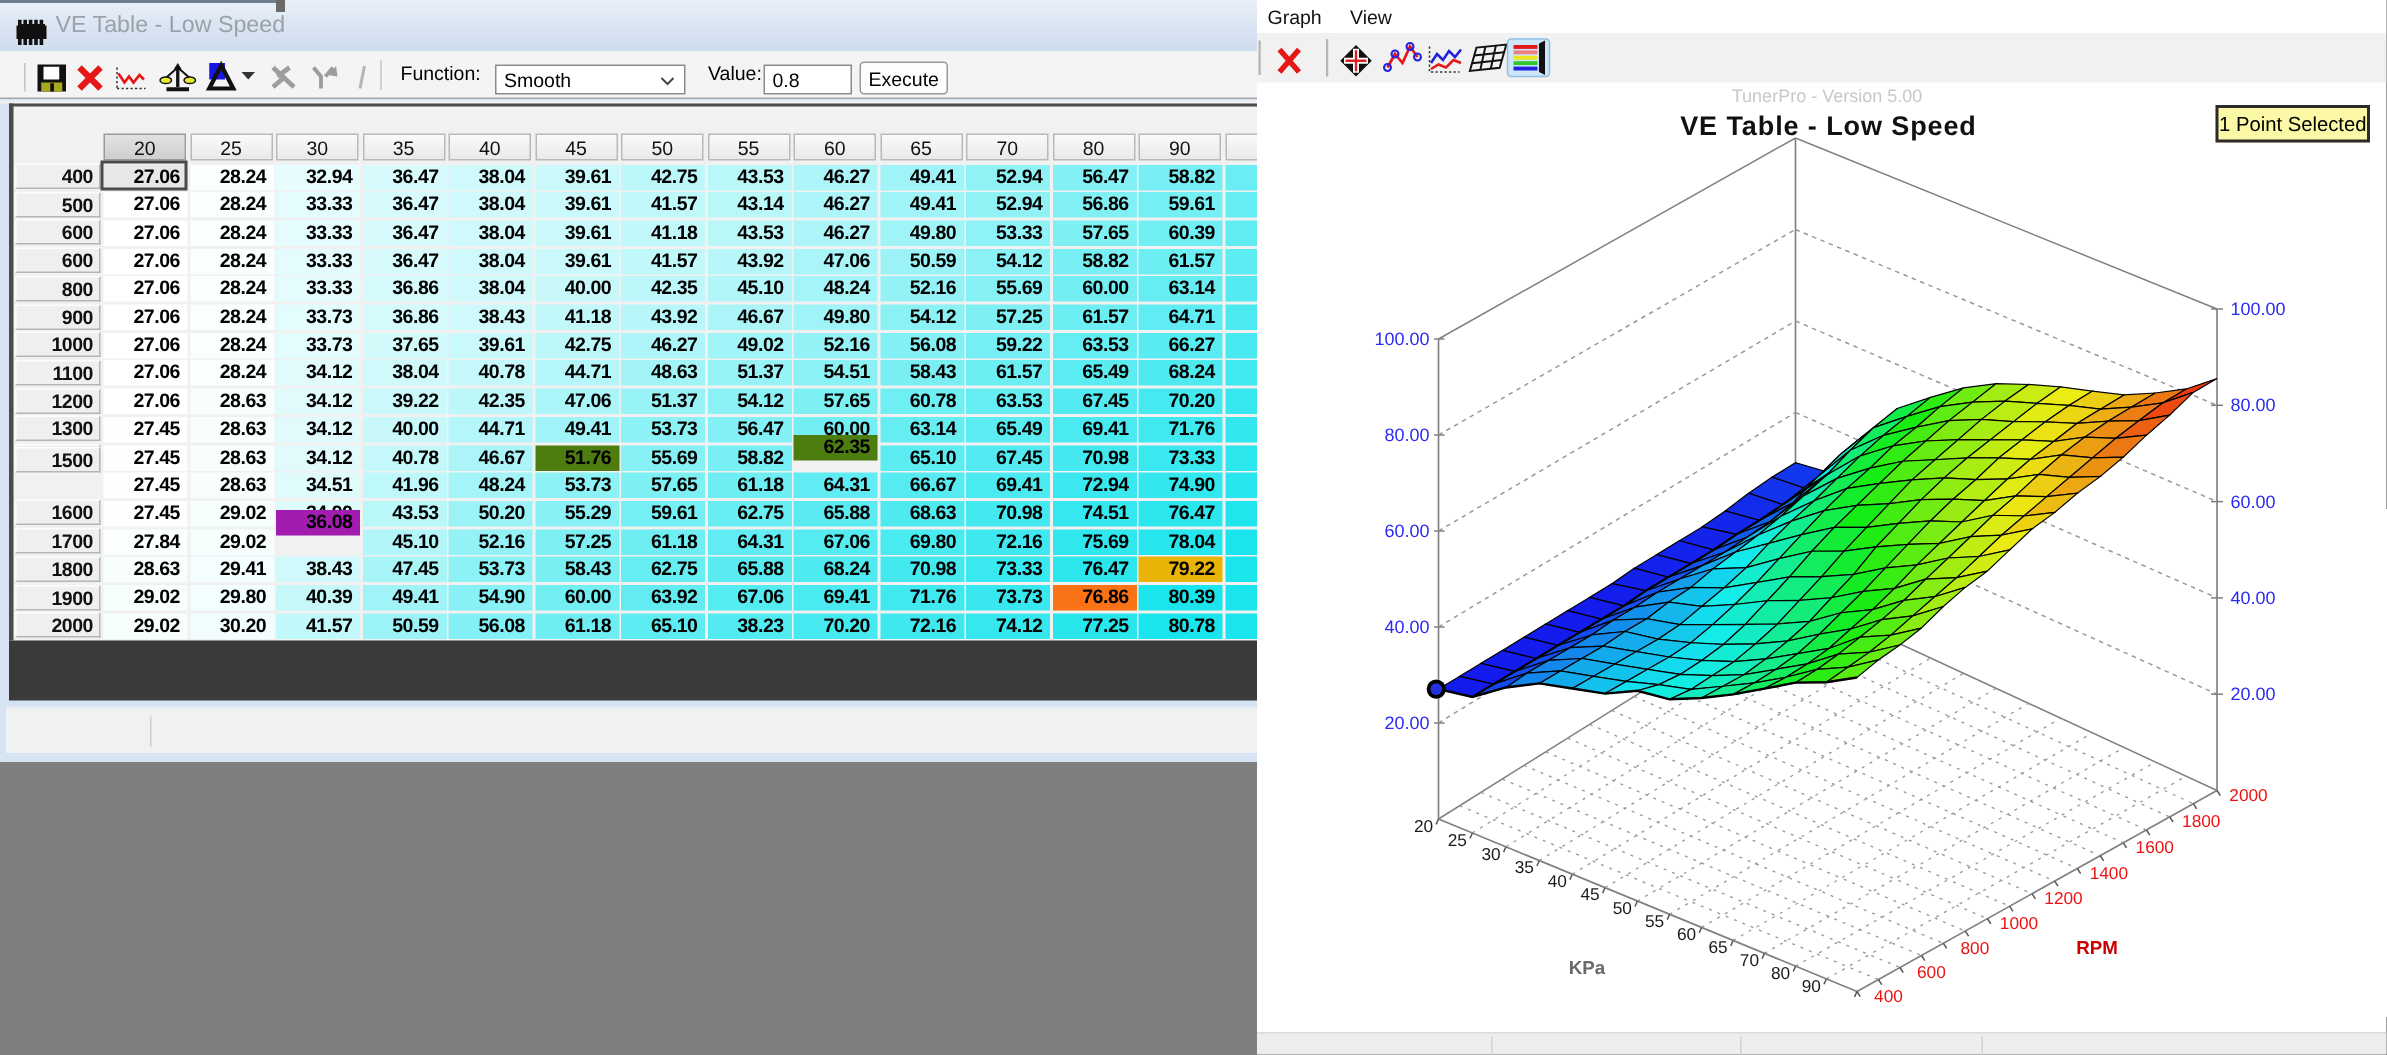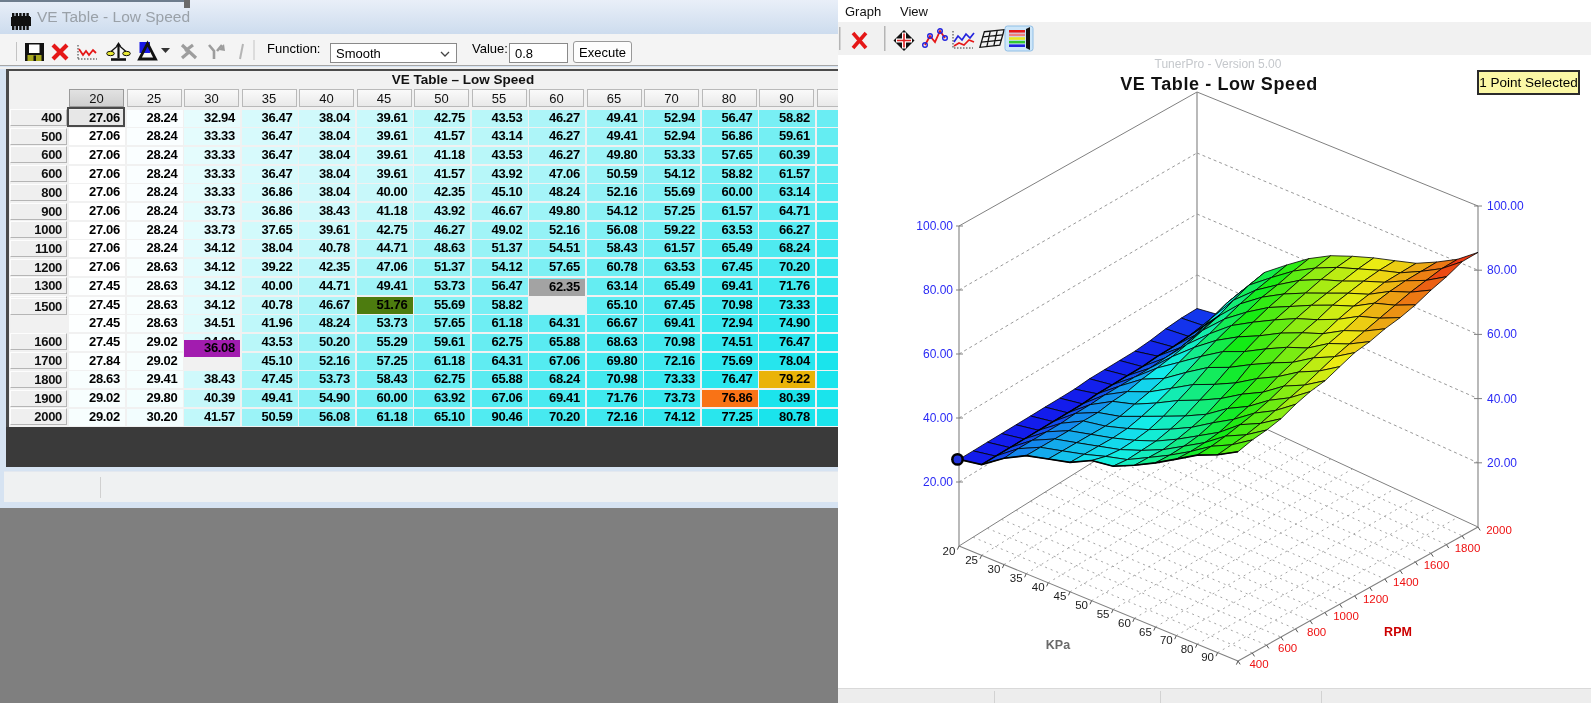--- a/index.html
+++ b/index.html
@@ -77,21 +77,20 @@
   <div class="box" style="left:330px;width:127px">Smooth
     <svg style="position:absolute;right:6px;top:7px" width="10" height="7">
         <path d="M1 1 L5 5 L9 1" stroke="#444" stroke-width="1.3" fill="none"></path>
       </svg>
   </div>
   <div class="tbtxt" style="left:472px">Value:</div>
   <div class="box" style="left:509px;width:59px">0.8</div>
   <div id="execbtn">Execute</div>
   <div id="tb2"></div>
   <div id="grid"></div>
-  <div id="gtitle">VE Table – Low Speed</div>
 <div class="ch sel" style="left:69.0px;width:55px">20</div>
 <div class="ch" style="left:126.5px;width:55px">25</div>
 <div class="ch" style="left:184.0px;width:55px">30</div>
 <div class="ch" style="left:241.5px;width:55px">35</div>
 <div class="ch" style="left:299.0px;width:55px">40</div>
 <div class="ch" style="left:356.5px;width:55px">45</div>
 <div class="ch" style="left:414.0px;width:55px">50</div>
 <div class="ch" style="left:471.5px;width:55px">55</div>
 <div class="ch" style="left:529.0px;width:55px">60</div>
 <div class="ch" style="left:586.5px;width:55px">65</div>
@@ -257,21 +256,21 @@
 <div class="dc" style="left:759.0px;top:277.8px;background:#40e9ef">71.76</div>
 <div class="dc" style="left:816.5px;top:277.8px;background:#33e7ee"></div>
 <div class="dc" style="left:69.0px;top:296.5px;background:#fdffff">27.45</div>
 <div class="dc" style="left:126.5px;top:296.5px;background:#f8fefe">28.63</div>
 <div class="dc" style="left:184.0px;top:296.5px;background:#e1fbfd">34.12</div>
 <div class="dc" style="left:241.5px;top:296.5px;background:#c5f8fa">40.78</div>
 <div class="dc" style="left:299.0px;top:296.5px;background:#abf5f8">46.67</div>
 <div class="dc" style="left:356.5px;top:296.5px;background:#4d7c0f">51.76</div>
 <div class="dc" style="left:414.0px;top:296.5px;background:#85f1f5">55.69</div>
 <div class="dc" style="left:471.5px;top:296.5px;background:#78eff4">58.82</div>
-<div class="dc" style="left:529.0px;top:279px;background:#a3a3a3">62.35</div>
+<div class="dc" style="left:529.0px;top:290px;background:#4d7c0f">62.35</div>
 <div class="dc" style="left:586.5px;top:296.5px;background:#5decf2">65.10</div>
 <div class="dc" style="left:644.0px;top:296.5px;background:#53ebf1">67.45</div>
 <div class="dc" style="left:701.5px;top:296.5px;background:#44e9ef">70.98</div>
 <div class="dc" style="left:759.0px;top:296.5px;background:#3ae8ef">73.33</div>
 <div class="dc" style="left:816.5px;top:296.5px;background:#2ce6ee"></div>
 <div class="dc" style="left:69.0px;top:315.2px;background:#fdffff">27.45</div>
 <div class="dc" style="left:126.5px;top:315.2px;background:#f8fefe">28.63</div>
 <div class="dc" style="left:184.0px;top:315.2px;background:#dffbfc">34.51</div>
 <div class="dc" style="left:241.5px;top:315.2px;background:#bff8fa">41.96</div>
 <div class="dc" style="left:299.0px;top:315.2px;background:#a5f4f8">48.24</div>
@@ -340,21 +339,21 @@
 <div class="dc" style="left:701.5px;top:390.0px;background:#f97316">76.86</div>
 <div class="dc" style="left:759.0px;top:390.0px;background:#1ce4ec">80.39</div>
 <div class="dc" style="left:816.5px;top:390.0px;background:#1ae4ec"></div>
 <div class="dc" style="left:69.0px;top:408.7px;background:#f7fefe">29.02</div>
 <div class="dc" style="left:126.5px;top:408.7px;background:#f2fdfe">30.20</div>
 <div class="dc" style="left:184.0px;top:408.7px;background:#c1f8fa">41.57</div>
 <div class="dc" style="left:241.5px;top:408.7px;background:#9bf3f7">50.59</div>
 <div class="dc" style="left:299.0px;top:408.7px;background:#83f0f5">56.08</div>
 <div class="dc" style="left:356.5px;top:408.7px;background:#6eeef3">61.18</div>
 <div class="dc" style="left:414.0px;top:408.7px;background:#5decf2">65.10</div>
-<div class="dc" style="left:471.5px;top:408.7px;background:#51ebf1">90.46</div>
+<div class="dc" style="left:471.5px;top:408.7px;background:#51ebf1">38.23</div>
 <div class="dc" style="left:529.0px;top:408.7px;background:#47e9f0">70.20</div>
 <div class="dc" style="left:586.5px;top:408.7px;background:#3fe8ef">72.16</div>
 <div class="dc" style="left:644.0px;top:408.7px;background:#36e7ee">74.12</div>
 <div class="dc" style="left:701.5px;top:408.7px;background:#29e6ed">77.25</div>
 <div class="dc" style="left:759.0px;top:408.7px;background:#1ae4ec">80.78</div>
 <div class="dc" style="left:816.5px;top:408.7px;background:#1ae4ec"></div>
 <div style="position:absolute;left:67px;top:107px;width:58px;height:19.5px;border:2px solid #4a4a4a;z-index:5"></div>
   <div id="darkarea"></div>
   <div id="lstatus">
       <div class="d1"></div>

